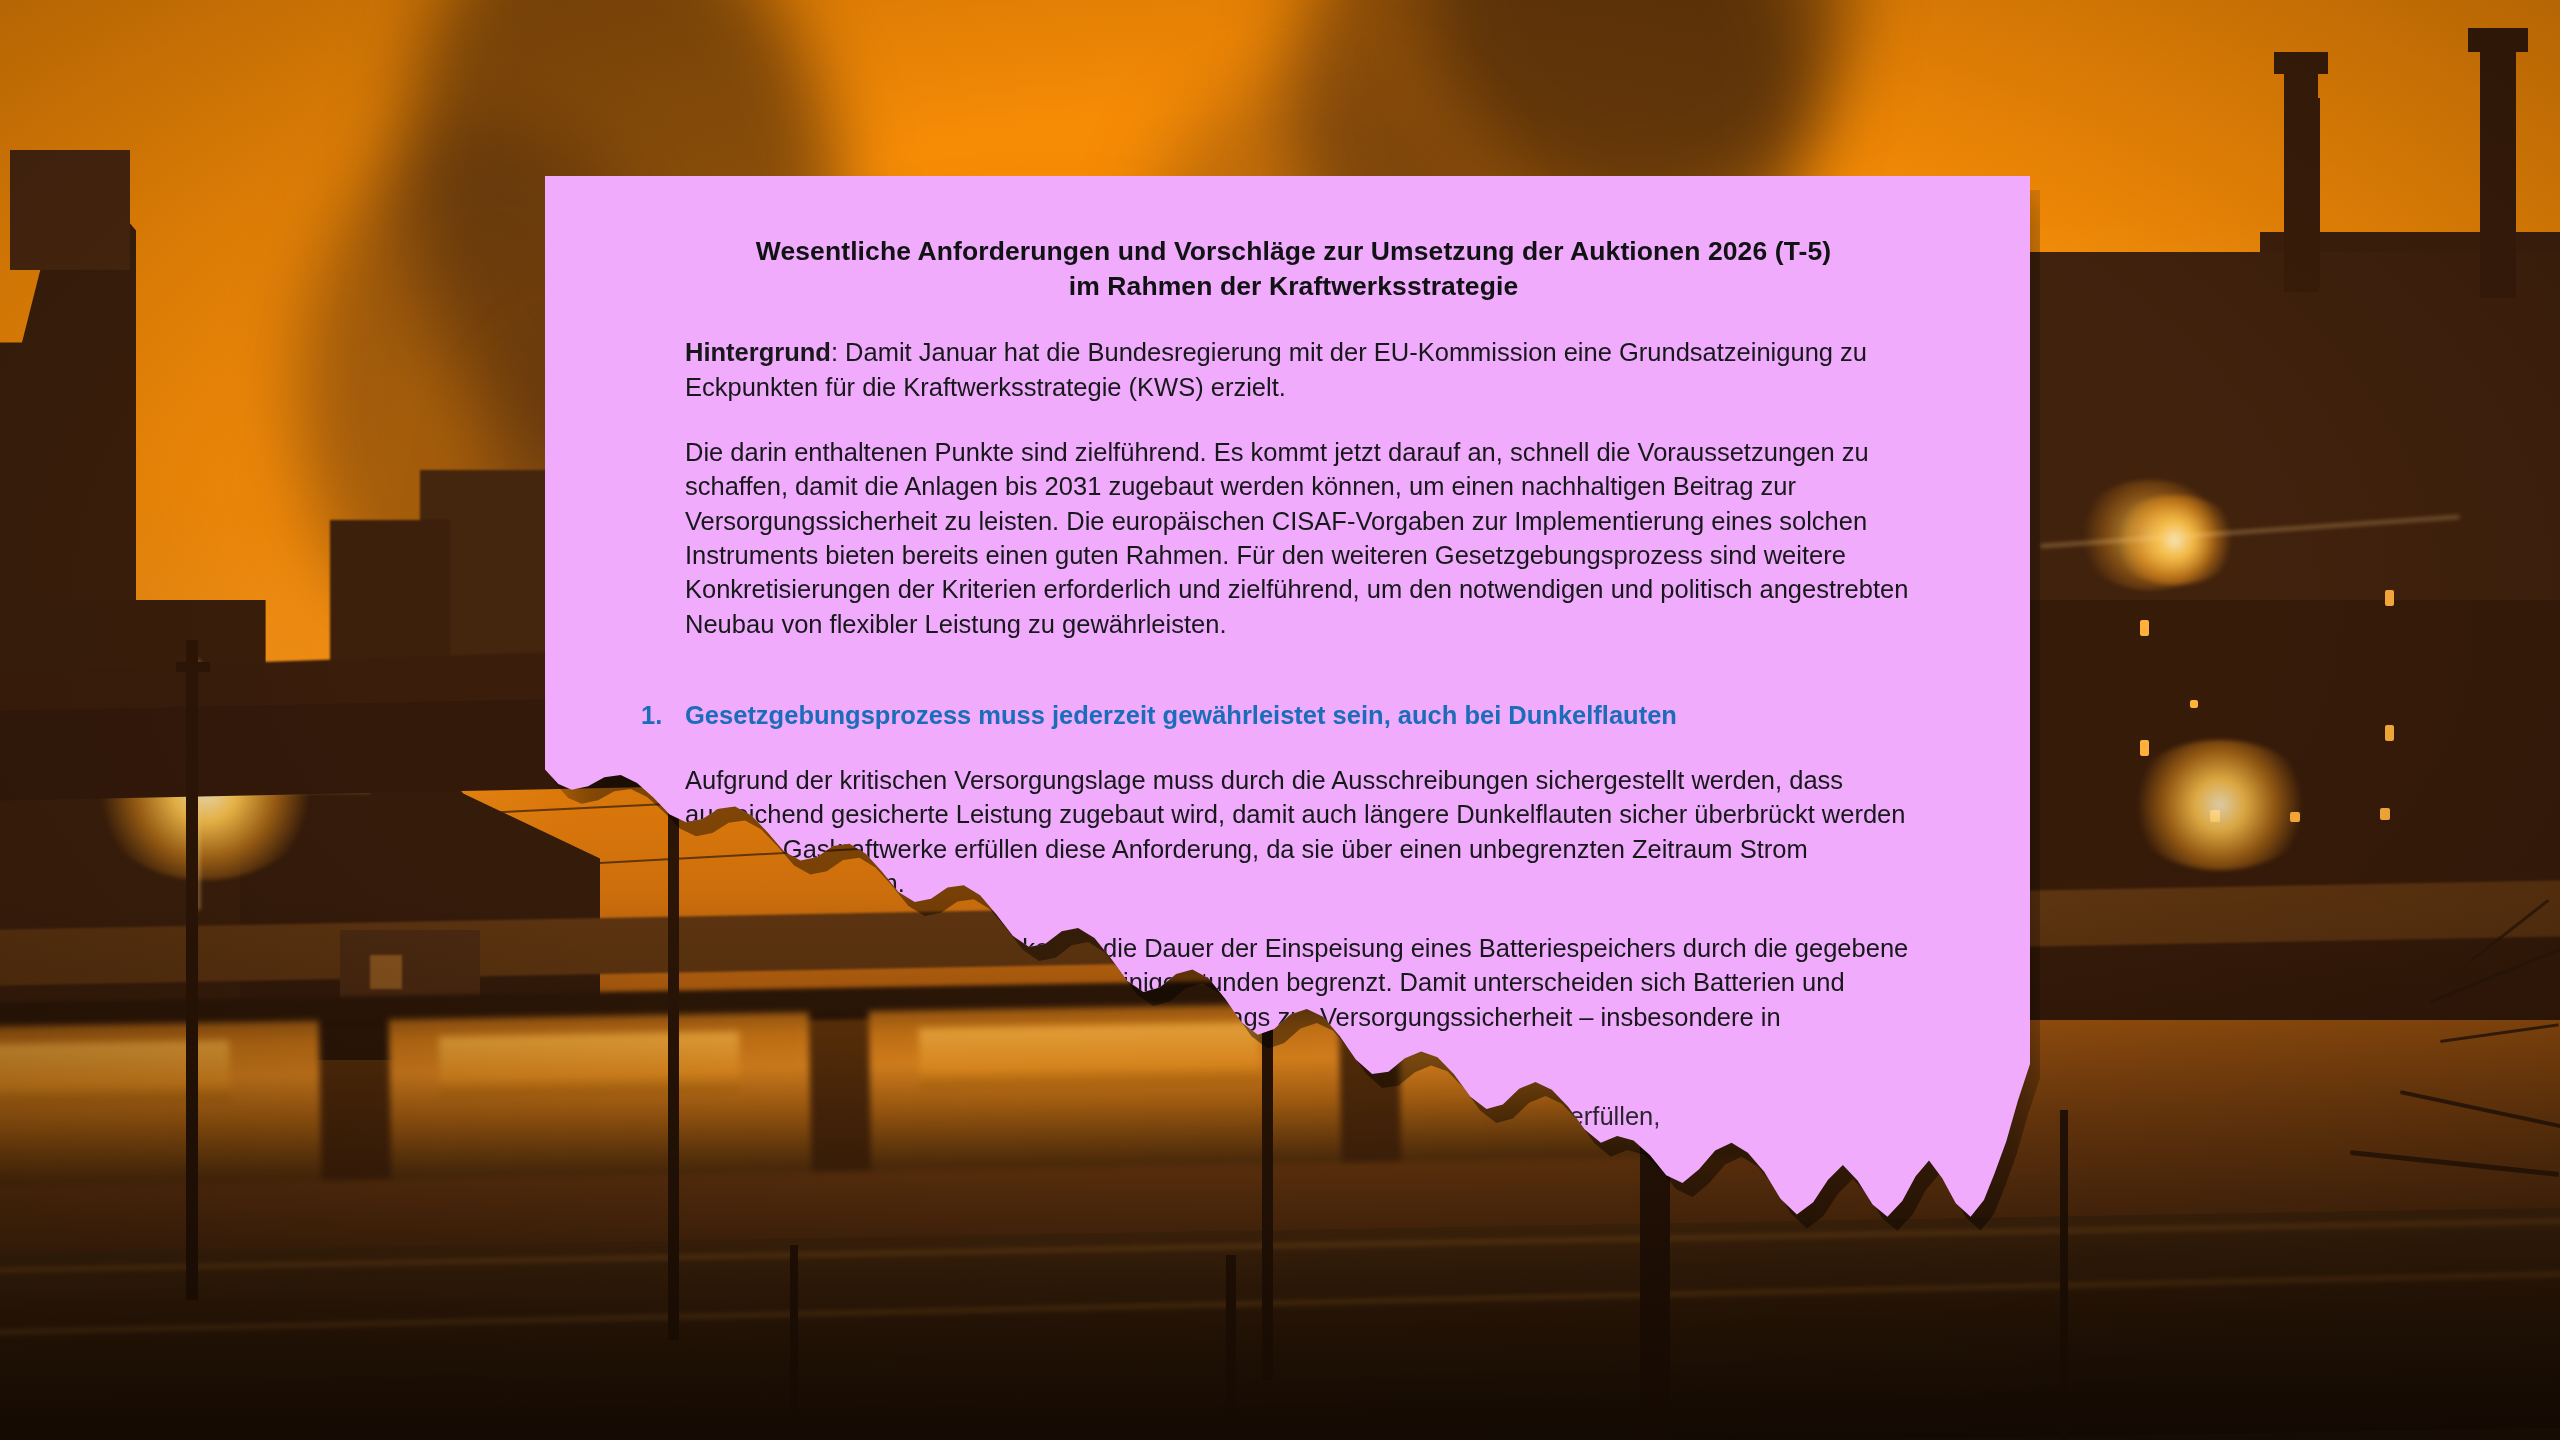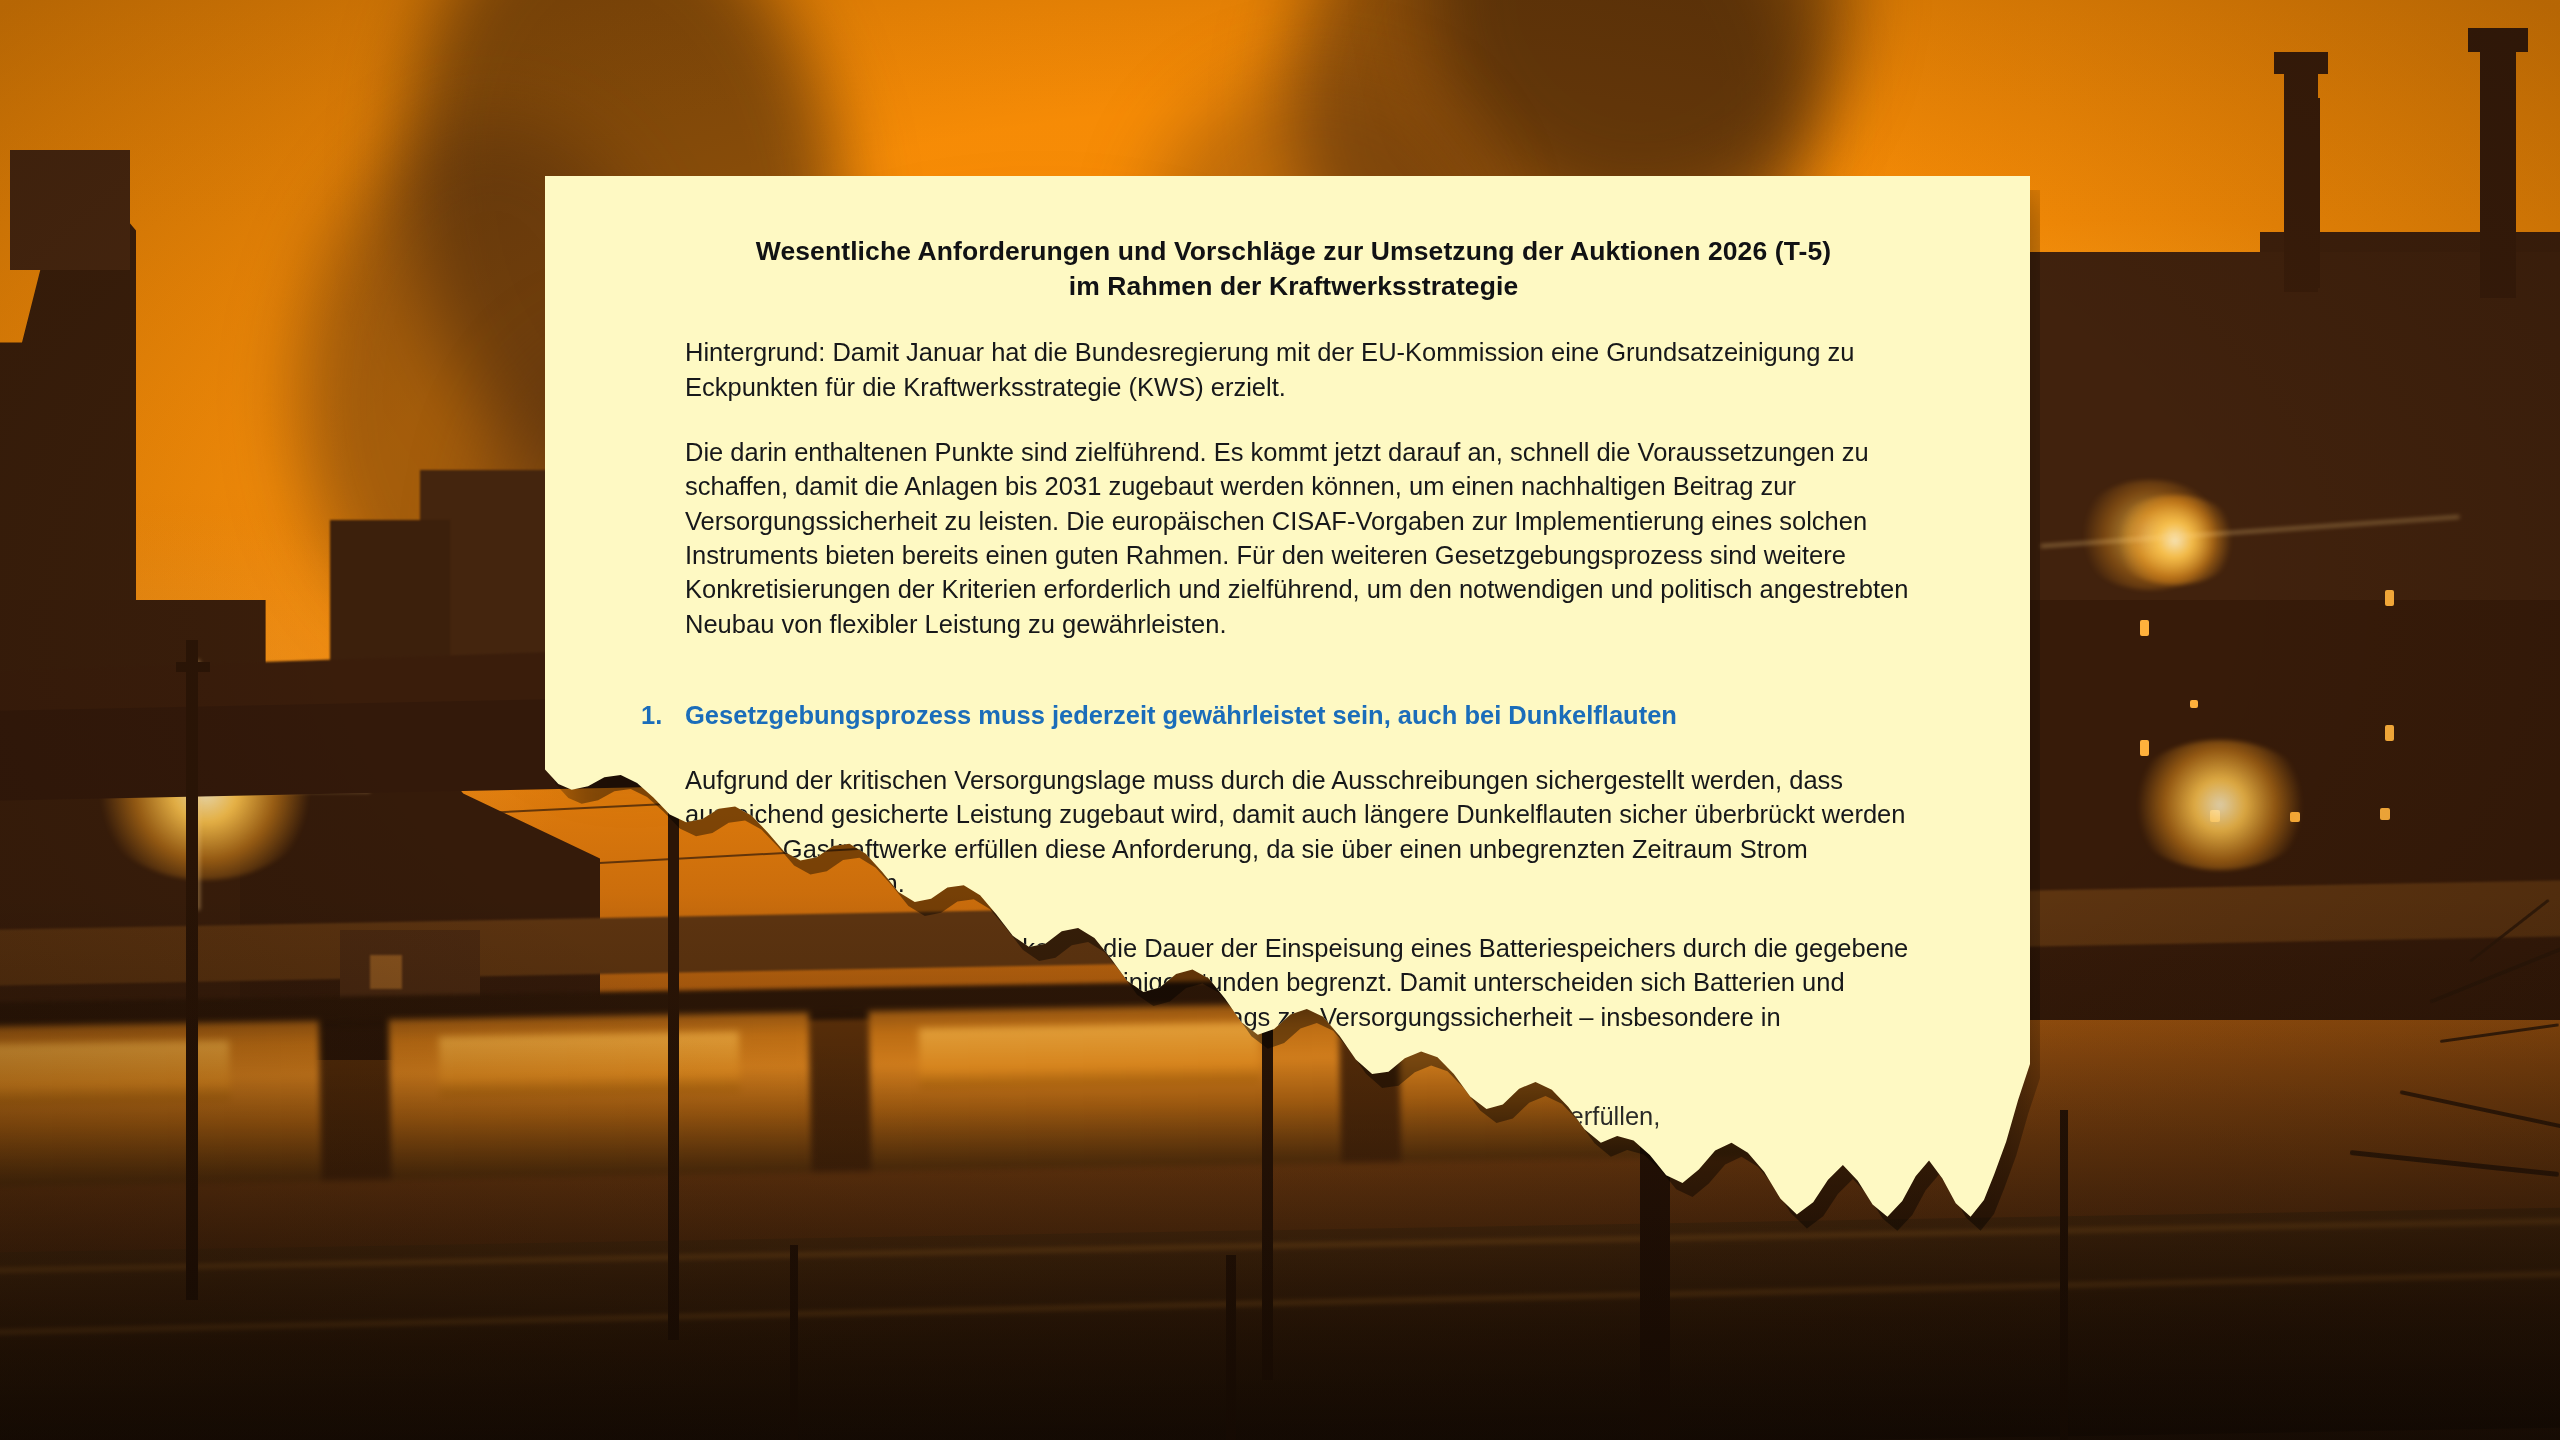--- a/index.html
+++ b/index.html
@@ -133,21 +133,21 @@
   .vig{ position:absolute; inset:0; pointer-events:none;
         background:
           linear-gradient(180deg, rgba(0,0,0,0) 62%, rgba(10,5,2,.30) 84%, rgba(8,4,1,.55) 100%),
           radial-gradient(ellipse 1700px 900px at 50% 42%, rgba(0,0,0,0) 55%, rgba(20,9,2,.28) 100%); }
 
   
   #paper{
     position:absolute;
     left:545px; top:176px;
     width:1485px; height:1124px;
-    background:#fef9c3;
+    background:#f0abfc;
     
     clip-path: polygon(
       0% 0%, 100% 0%,
       100% 79.0%,
       99.2% 82.2%, 98.4% 85.9%, 97.6% 88.8%, 96.9% 91.1%,
       96.0% 92.6%, 95.0% 91.4%, 94.1% 89.2%, 93.2% 87.6%,
       92.3% 89.0%, 91.4% 91.2%, 90.4% 92.6%, 89.4% 91.5%,
       88.4% 89.4%, 87.4% 88.0%, 86.4% 89.3%, 85.4% 91.3%,
       84.3% 92.4%, 83.2% 91.0%, 82.1% 88.6%, 81.0% 86.9%,
       79.9% 86.0%, 78.8% 86.7%, 77.7% 88.4%, 76.6% 89.6%,
@@ -195,21 +195,21 @@
     padding-top:12px;
   }
 
   .doc-p{
     font-size:25.5px;
     color:#17181a;
     line-height:1.345;
     margin:31px 44px 0 62px;
     text-align:left;
   }
-  .doc-p .lead{ font-weight:normal; }
+  .doc-p .lead{ font-weight:bold; }
 
   .sec-heading{
     display:flex;
     margin:58px 40px 0 18px;
     color:#1b6dba;
     font-size:25.5px;
     font-weight:bold;
     line-height:1.3;
   }
   .sec-num{ width:44px; flex:0 0 44px; text-align:left; }

